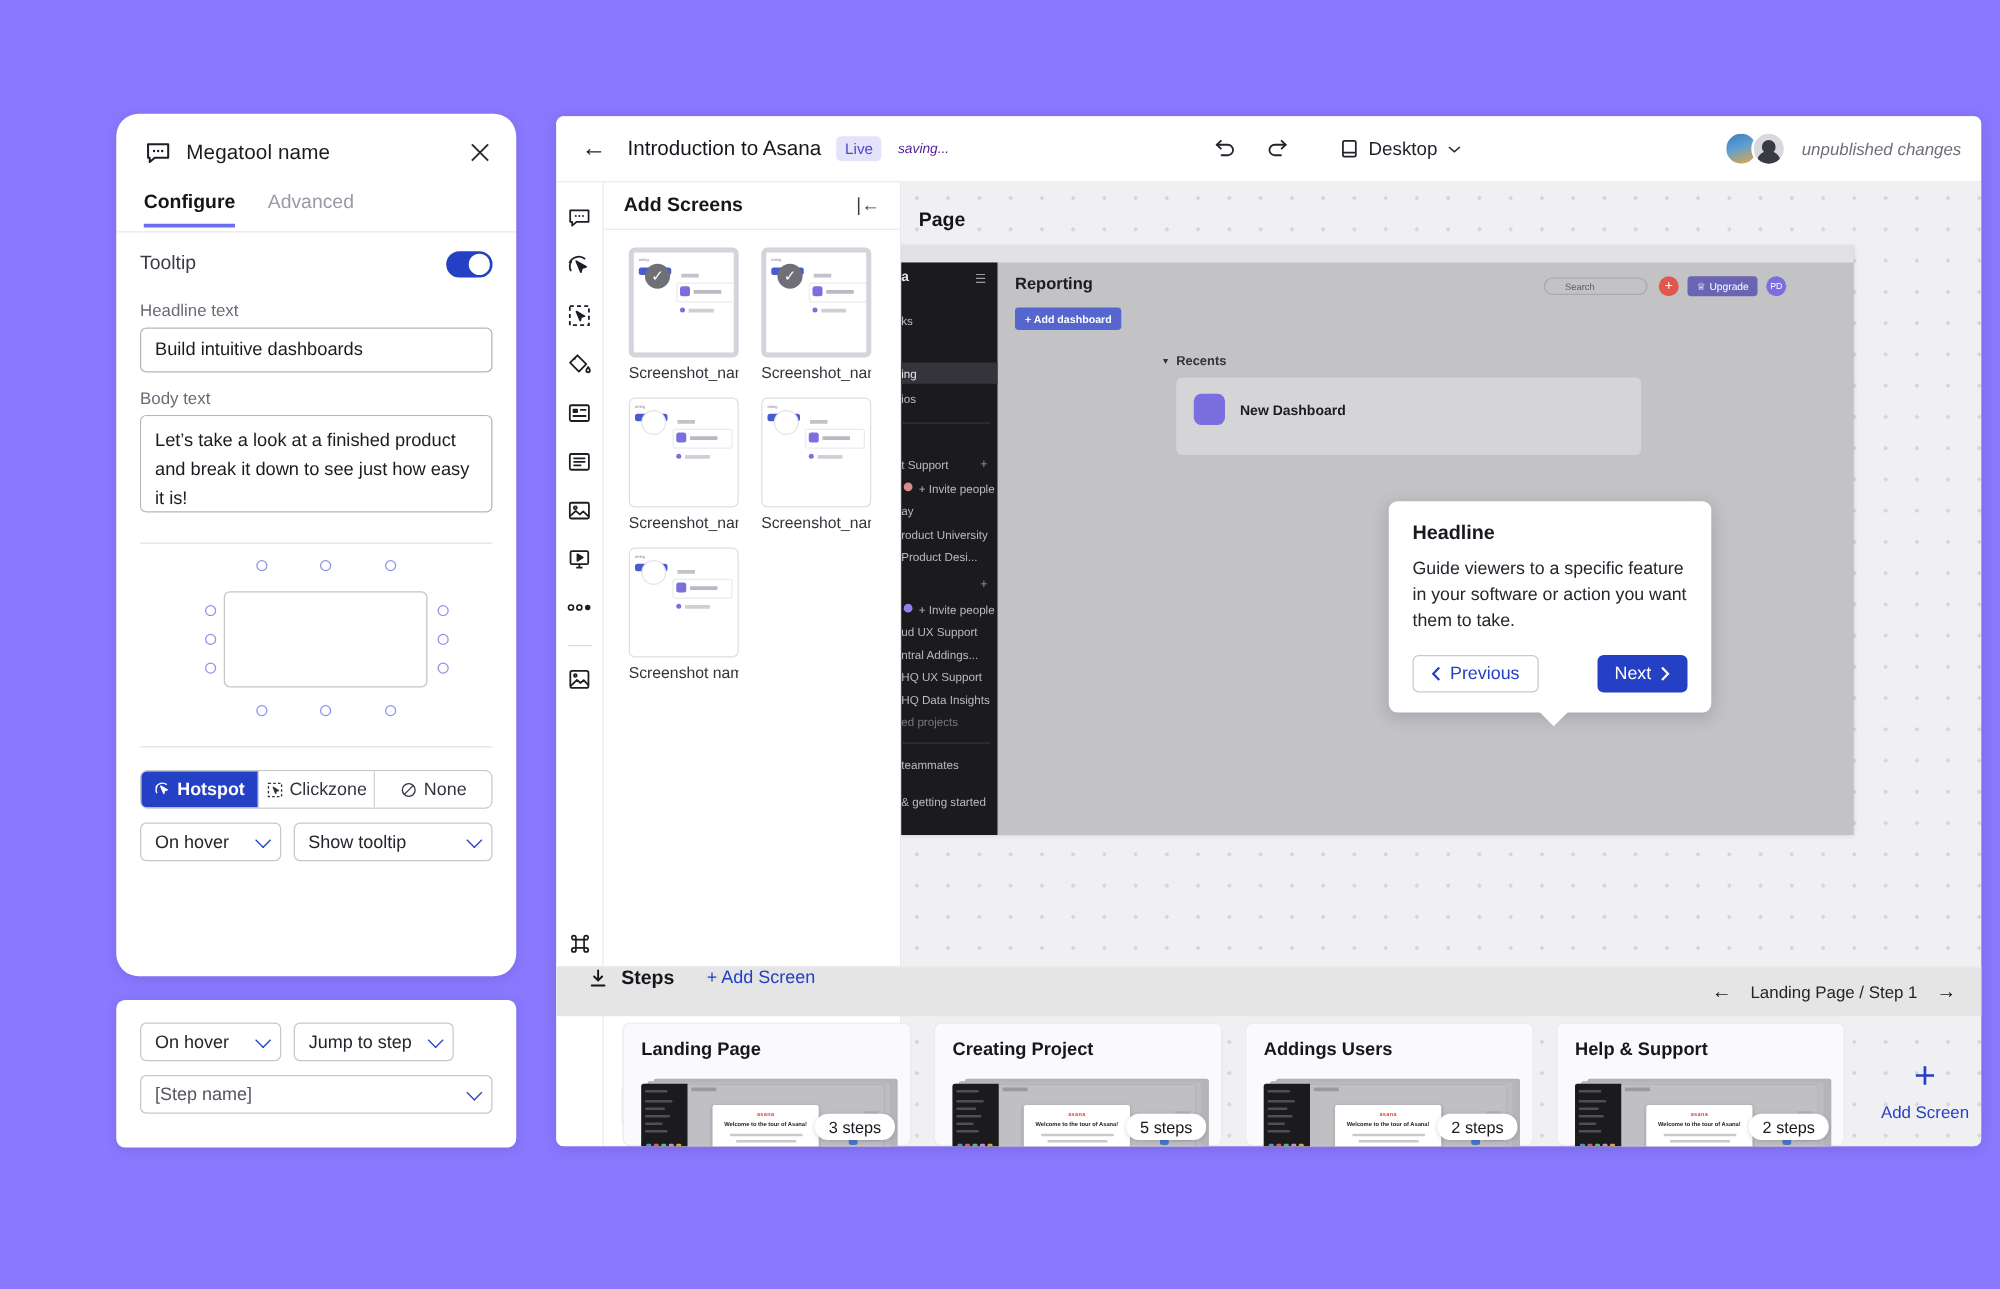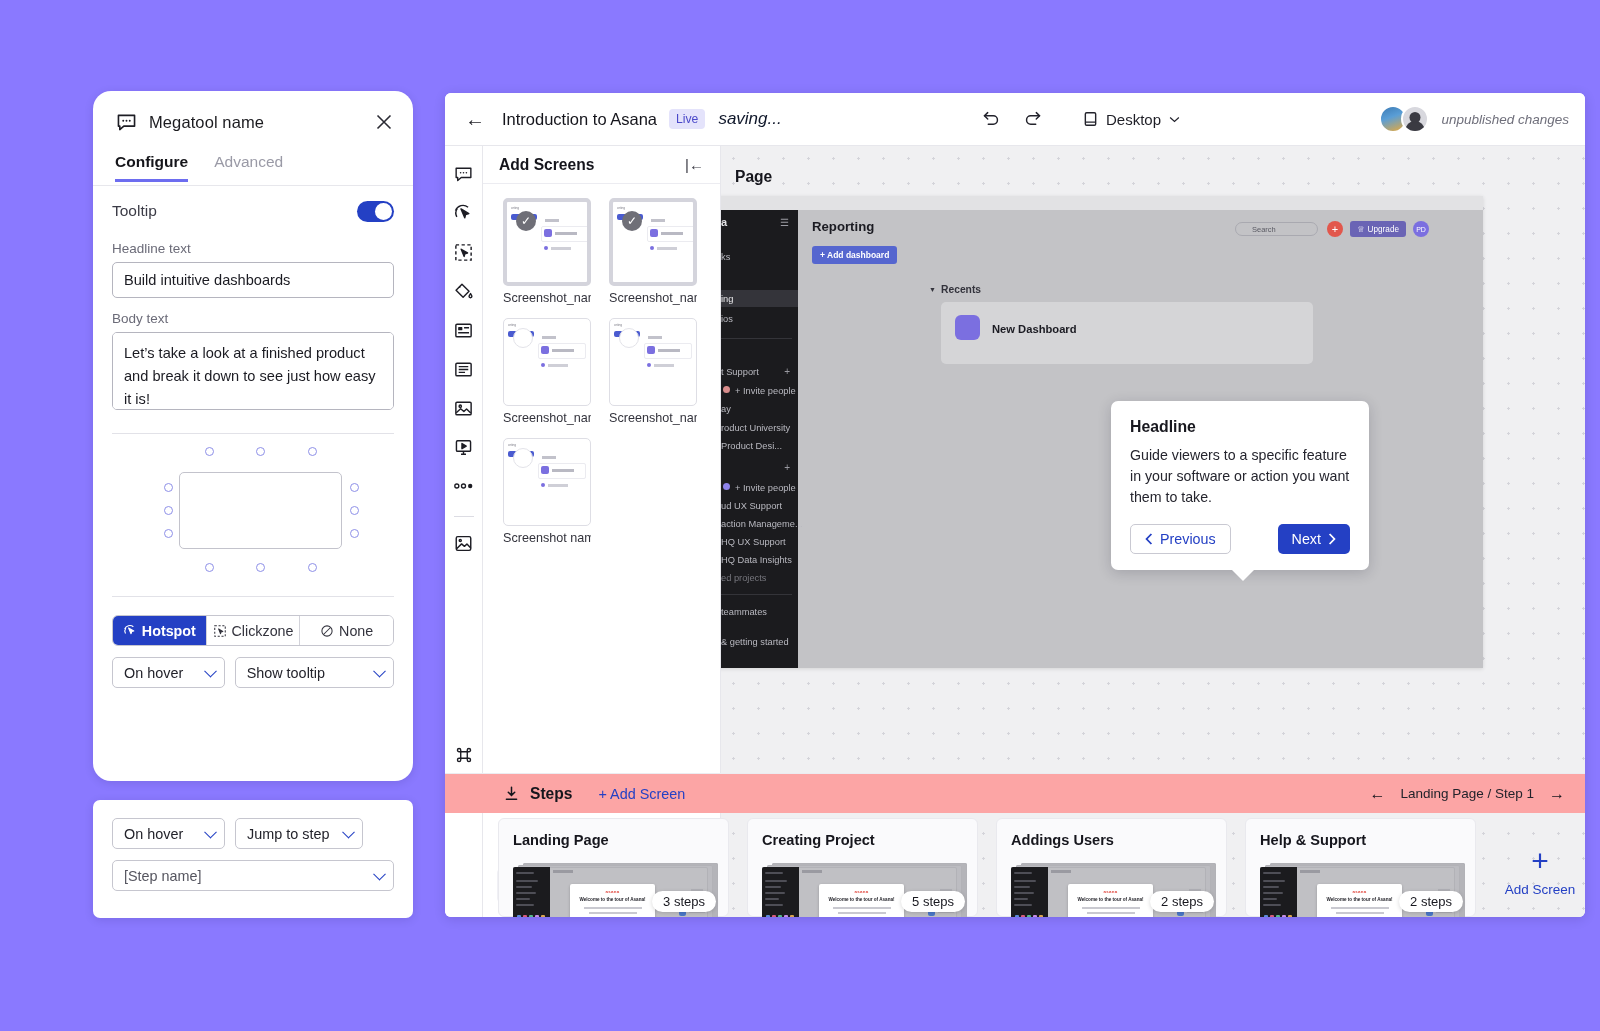--- a/index.html
+++ b/index.html
@@ -112,21 +112,21 @@
   .app-top {
     height: 53px; display: flex; align-items: center; padding: 0 16px 0 20px;
     border-bottom: 1px solid #e7e7ec; background: #fff;
   }
   .back-arrow { font-size: 20px; color: #1d1d24; cursor: pointer; line-height: 1; }
   .app-title { font-size: 16.5px; color: #15151c; margin-left: 17px; }
   .badge-live {
     margin-left: 12px; background: #e4e3fb; color: #4b49c9;
     font-size: 12.2px; padding: 3px 7px; border-radius: 4px;
   }
-  .saving { margin-left: 13px; font-size: 17px; color: #0f172a; font-style: italic; }
+  .saving { margin-left: 13px; font-size: 11px; color: #4c1d95; font-style: italic; }
   .top-center { margin-left: auto; display: flex; align-items: center; gap: 22px; }
   .ic-btn { font-size: 19px; color: #23232c; cursor: pointer; line-height: 1; }
   .device {
     display: flex; align-items: center; gap: 8px; font-size: 15px;
     color: #1e1e26; cursor: pointer; margin-left: 18px;
   }
   .top-right { margin-left: auto; display: flex; align-items: center; gap: 0; }
   .ava {
     width: 28px; height: 28px; border-radius: 50%; border: 2px solid #fff;
     overflow: hidden; position: relative;
@@ -294,21 +294,21 @@
   }
   .ttip-tail {
     position: absolute; left: 120px; bottom: -11px; width: 0; height: 0;
     border-left: 12px solid transparent; border-right: 12px solid transparent;
     border-top: 12px solid #fff;
   }
 
   
   .steps-bar {
     position: absolute; left: 445px; top: 773px; width: 1140px; height: 40px;
-    background: #fca5a5; display: flex; align-items: center; padding: 0 20px 0 58px;
+    background: #e5e5e5; display: flex; padding: 0 20px 0 25px;
     border-top: 1px solid #ececf1; z-index: 10;
   }
   .steps-lbl { font-size: 15.6px; font-weight: bold; color: #15151c; margin-left: 10px; }
   .add-screen-lnk { font-size: 14.4px; color: #2440c4; margin-left: 26px; cursor: pointer; }
   .step-nav { margin-left: auto; display: flex; align-items: center; gap: 15px; font-size: 13.5px; color: #23232b; }
   .step-nav .arw { font-size: 16px; cursor: pointer; color: #15151c; }
 
   
   .cards {
     position: absolute; left: 445px; top: 818px; width: 1140px; height: 99px;
@@ -699,21 +699,21 @@
             <span class="nplus" style="top:156px">+</span>
             <span class="dotr" style="left:10px; top:176px; background:#d88c8c"></span>
             <span class="ni" style="left:22px; top:176px">+ Invite people</span>
             <span class="ni" style="top:194px">ay</span>
             <span class="ni" style="top:213px">roduct University</span>
             <span class="ni" style="top:231px">Product Desi...</span>
             <span class="nplus" style="top:252px">+</span>
             <span class="dotr" style="left:10px; top:273px; background:#8d82ea"></span>
             <span class="ni" style="left:22px; top:273px">+ Invite people</span>
             <span class="ni" style="top:291px">ud UX Support</span>
-            <span class="ni" style="top:309px">action Manageme...</span>
+            <span class="ni" style="top:309px">ntral Addings...</span>
             <span class="ni" style="top:327px">HQ UX Support</span>
             <span class="ni" style="top:345px">HQ Data Insights</span>
             <span class="ni" style="top:363px; color:#76767d">ed projects</span>
             <span class="sep" style="top:384px"></span>
             <span class="ni" style="top:397px">teammates</span>
             <span class="ni" style="top:427px">&amp; getting started</span>
           </div>
 
           <div class="shot-main">
             <span class="rep-title">Reporting</span>

